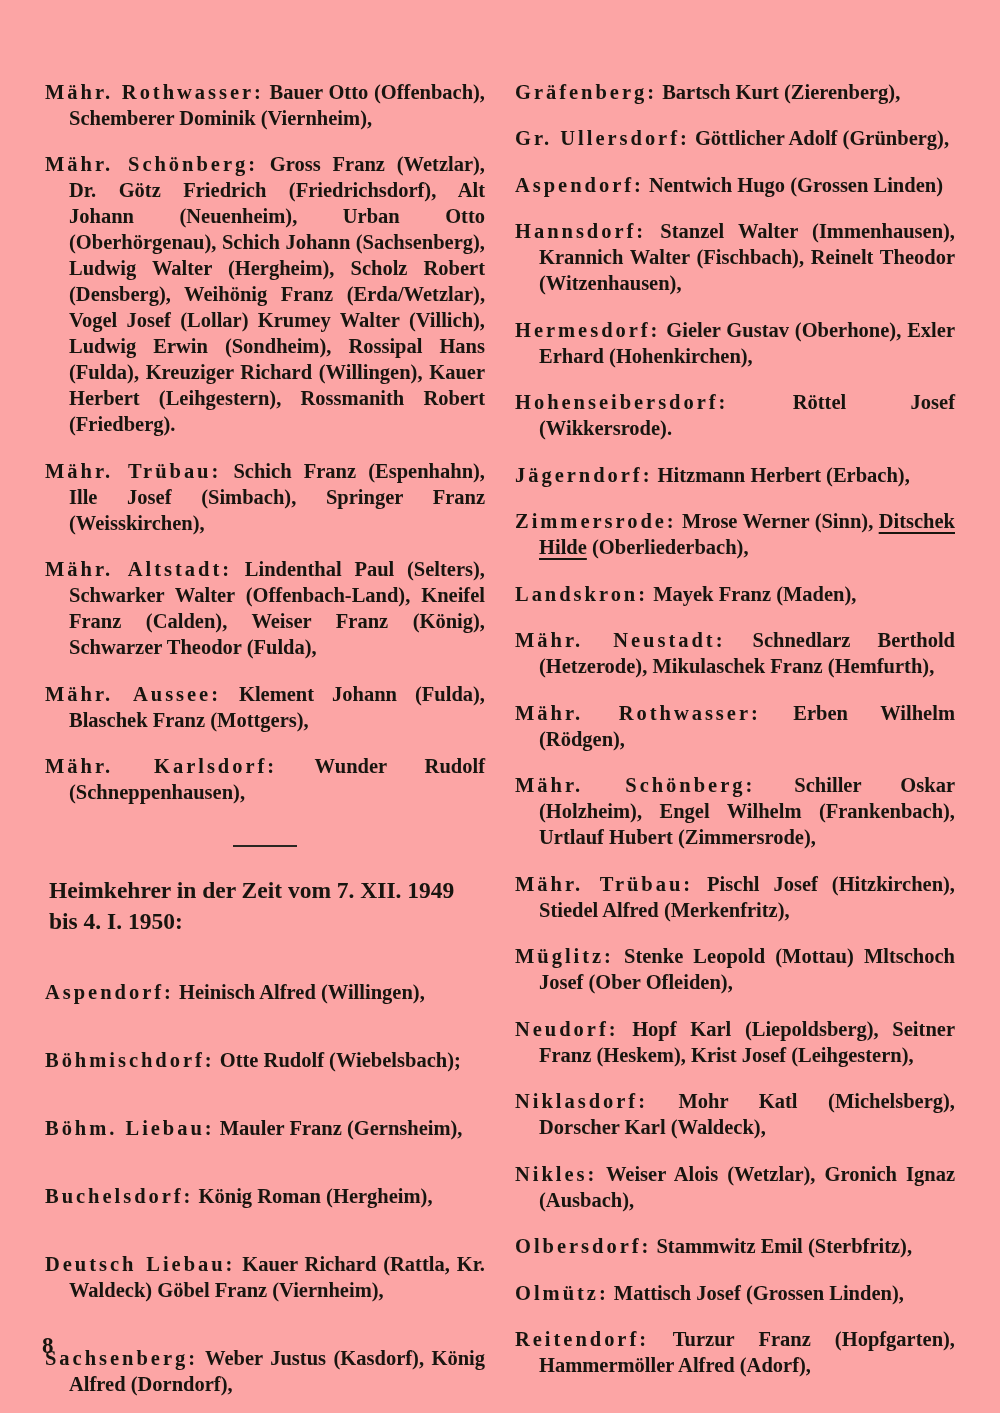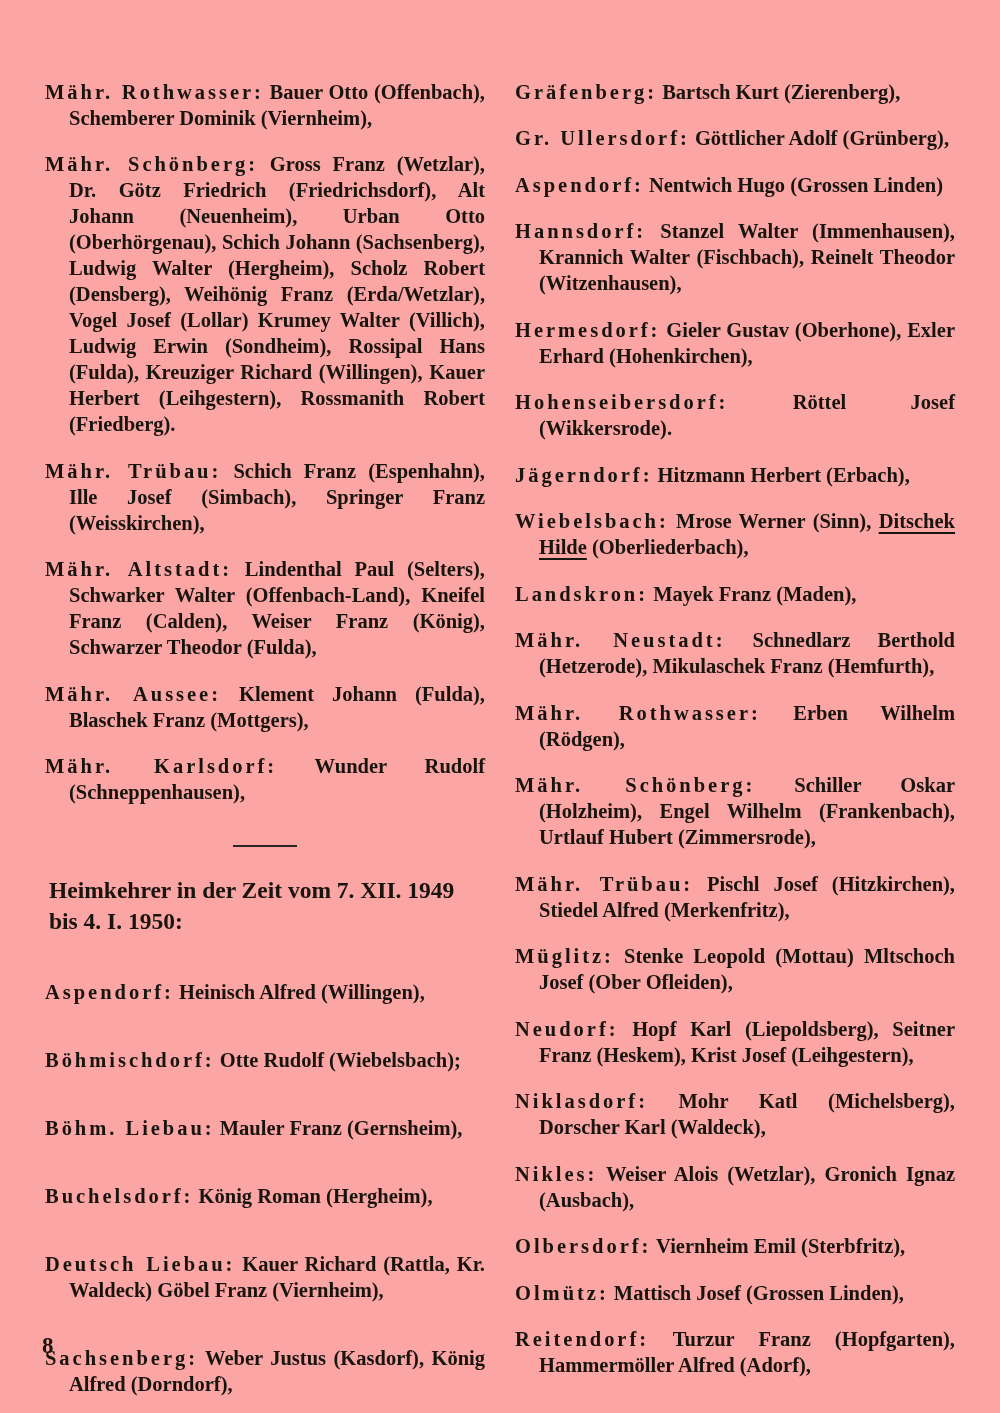--- a/index.html
+++ b/index.html
@@ -86,31 +86,31 @@
 
   <div class="col col-right">
     <div id="right-entries">
         <p class="entry"><span class="head">Gräfenberg:</span><span class=""> Bartsch Kurt (Zierenberg),</span></p>
         <p class="entry"><span class="head">Gr. Ullersdorf:</span><span class=""> Göttlicher Adolf (Grünberg),</span></p>
         <p class="entry"><span class="head">Aspendorf:</span><span class=""> Nentwich Hugo (Grossen Linden)</span></p>
         <p class="entry"><span class="head">Hannsdorf:</span><span class=""> Stanzel Walter (Immenhausen), Krannich Walter (Fischbach), Reinelt Theodor (Witzenhausen),</span></p>
         <p class="entry"><span class="head">Hermesdorf:</span><span class=""> Gieler Gustav (Oberhone), Exler Erhard (Hohenkirchen),</span></p>
         <p class="entry"><span class="head">Hohenseibersdorf:</span><span class=""> Röttel Josef (Wikkersrode).</span></p>
         <p class="entry"><span class="head">Jägerndorf:</span><span class=""> Hitzmann Herbert (Erbach),</span></p>
-        <p class="entry"><span class="head">Wiebelsbach:</span><span class=""> Mrose Werner (Sinn), </span><span class="useg">Ditschek Hilde</span><span class=""> (Oberliederbach),</span></p>
+        <p class="entry"><span class="head">Zimmersrode:</span><span class=""> Mrose Werner (Sinn), </span><span class="useg">Ditschek Hilde</span><span class=""> (Oberliederbach),</span></p>
         <p class="entry"><span class="head">Landskron:</span><span class=""> Mayek Franz (Maden),</span></p>
         <p class="entry"><span class="head">Mähr. Neustadt:</span><span class=""> Schnedlarz Berthold (Hetzerode), Mikulaschek Franz (Hemfurth),</span></p>
         <p class="entry"><span class="head">Mähr. Rothwasser:</span><span class=""> Erben Wilhelm (Rödgen),</span></p>
         <p class="entry"><span class="head">Mähr. Schönberg:</span><span class=""> Schiller Oskar (Holzheim), Engel Wilhelm (Frankenbach), Urtlauf Hubert (Zimmersrode),</span></p>
         <p class="entry"><span class="head">Mähr. Trübau:</span><span class=""> Pischl Josef (Hitzkirchen), Stiedel Alfred (Merkenfritz),</span></p>
         <p class="entry"><span class="head">Müglitz:</span><span class=""> Stenke Leopold (Mottau) Mltschoch Josef (Ober Ofleiden),</span></p>
         <p class="entry"><span class="head">Neudorf:</span><span class=""> Hopf Karl (Liepoldsberg), Seitner Franz (Heskem), Krist Josef (Leihgestern),</span></p>
         <p class="entry"><span class="head">Niklasdorf:</span><span class=""> Mohr Katl (Michelsberg), Dorscher Karl (Waldeck),</span></p>
         <p class="entry"><span class="head">Nikles:</span><span class=""> Weiser Alois (Wetzlar), Gronich Ignaz (Ausbach),</span></p>
-        <p class="entry"><span class="head">Olbersdorf:</span><span class=""> Viernheim Emil (Sterbfritz),</span></p>
+        <p class="entry"><span class="head">Olbersdorf:</span><span class=""> Stammwitz Emil (Sterbfritz),</span></p>
         <p class="entry"><span class="head">Olmütz:</span><span class=""> Mattisch Josef (Grossen Linden),</span></p>
         <p class="entry"><span class="head">Reitendorf:</span><span class=""> Turzur Franz (Hopfgarten), Hammermöller Alfred (Adorf),</span></p>
       </div>
   </div>
 
   <div class="page-number">8</div>
 
 </div>
 
 </body></html>

